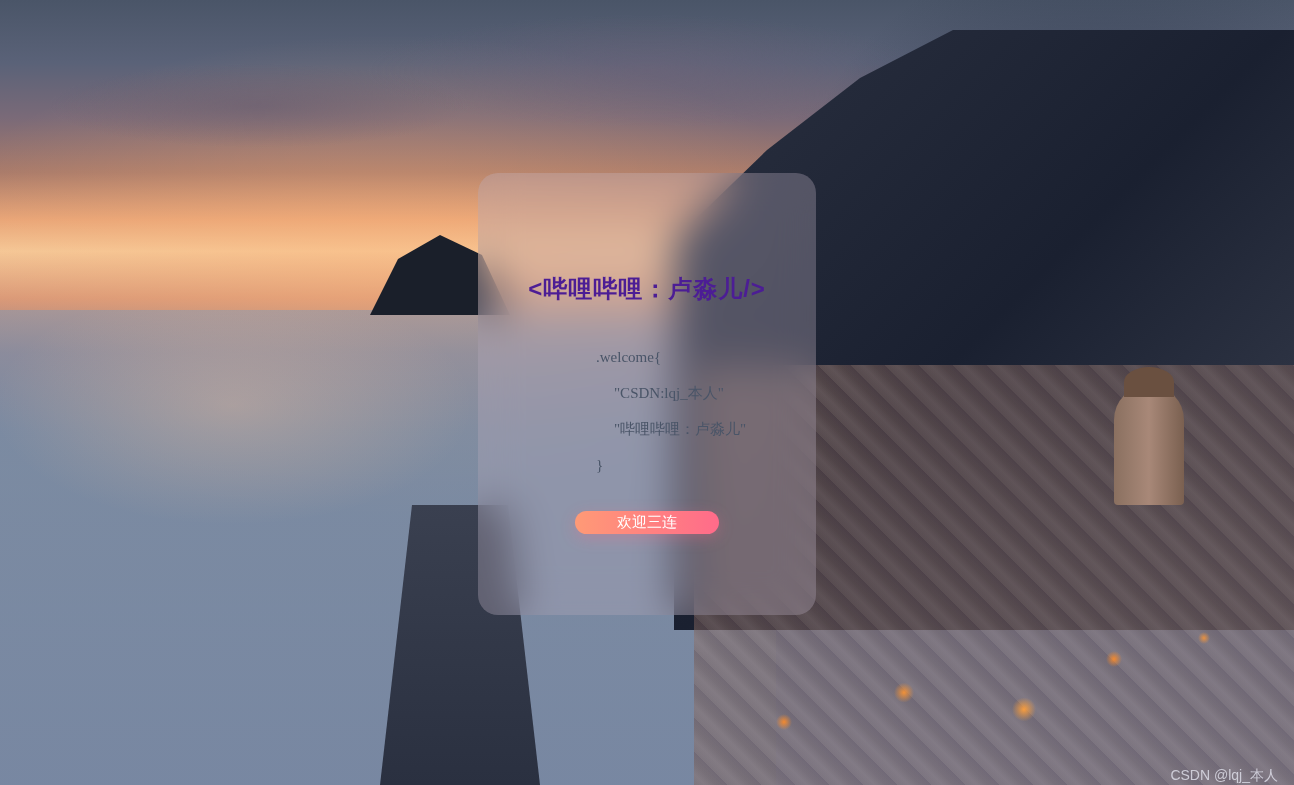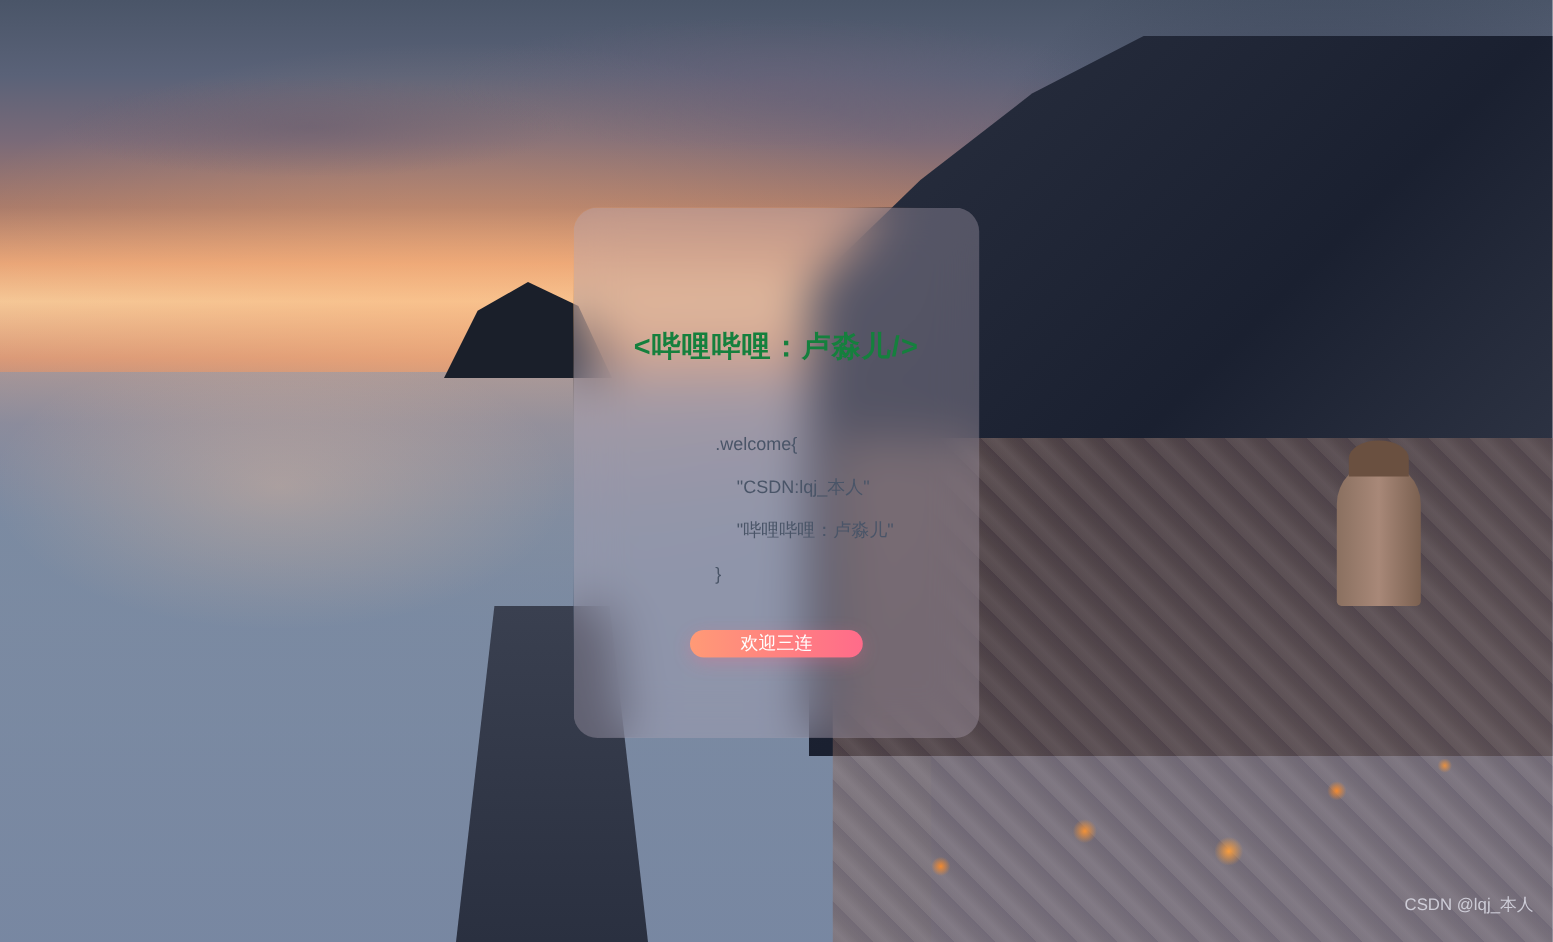--- a/index.html
+++ b/index.html
@@ -177,53 +177,54 @@
       border-radius: 20px;
       padding: 100px 28px 40px 28px;
       display: flex;
       flex-direction: column;
       align-items: center;
     }
 
     .card-title {
       font-size: 24px;
       font-weight: 700;
-      color: #15803d;
+      color: #4c1d95;
       text-align: center;
-      margin-bottom: 48px;
+      margin-bottom: 34px;
       letter-spacing: 1px;
     }
 
     .code-block {
       align-self: stretch;
       padding-left: 90px;
       color: #4a5568;
       font-size: 15px;
       line-height: 2.4;
+      font-family: Liberation Serif, serif;
     }
 
     .code-line-indent {
       padding-left: 18px;
     }
 
     .action-button {
       margin-top: 28px;
       padding: 2px 42px;
       background: linear-gradient(90deg, #ff9a76 0%, #ff6b8a 100%);
       color: #ffffff;
       border: none;
       border-radius: 28px;
       font-size: 15px;
       cursor: pointer;
       box-shadow: 0 4px 15px rgba(255, 107, 138, 0.3);
     }
 
     .watermark {
       position: absolute;
-      bottom: 22px;
+      bottom: 0;
       right: 16px;
       color: rgba(220, 220, 230, 0.85);
       font-size: 14px;
     }
   </style>
 </head>
 <body>
 
 <div class="background">
   <div class="sky-clouds"></div>

